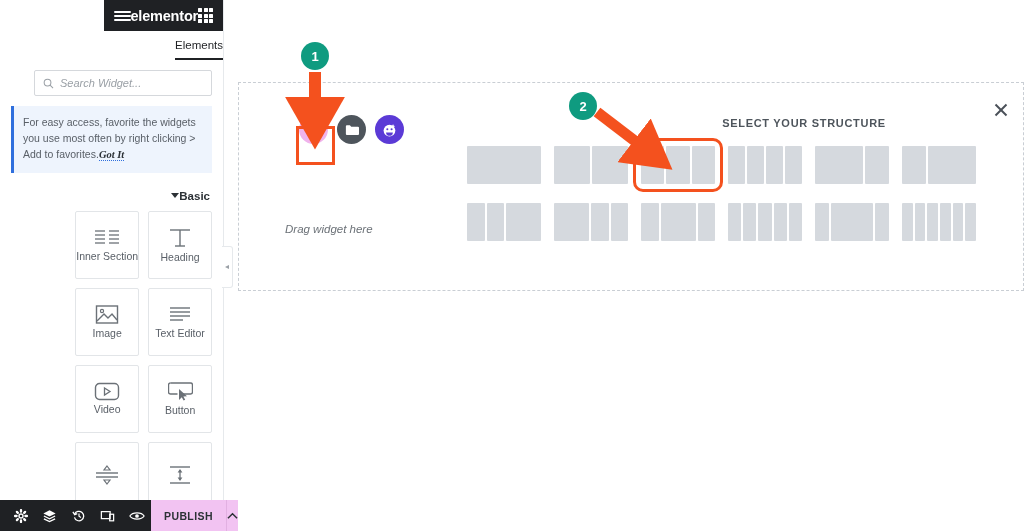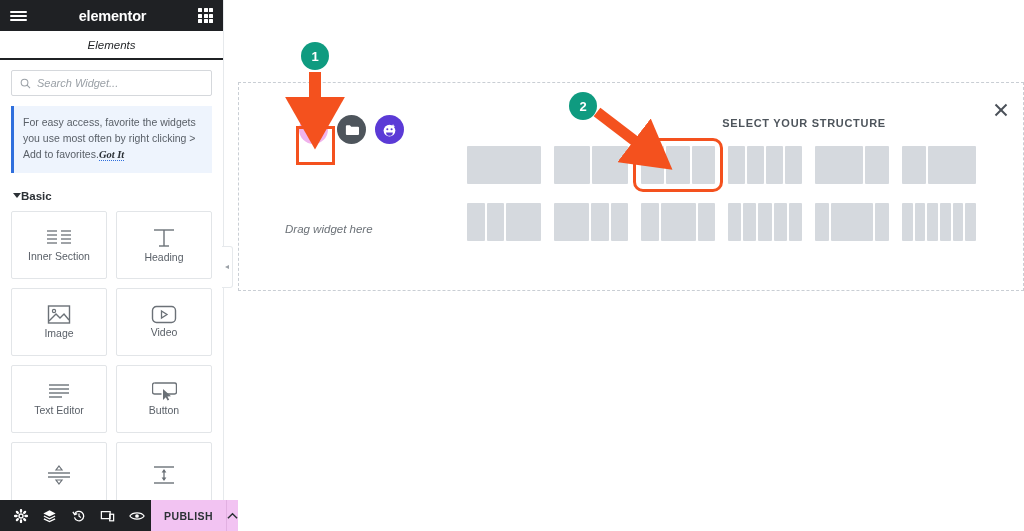--- a/index.html
+++ b/index.html
@@ -7,21 +7,21 @@
     width: 1024px; height: 531px;
     font-family: "Liberation Sans", sans-serif;
     background: #ffffff; overflow: hidden;
   }
   .app { position: relative; width: 1024px; height: 531px; display: flex; }
 
   
   .sidebar {
     width: 224px; height: 531px; background: #ffffff;
     border-right: 1px solid #e6e9ec;
-    display: flex; flex-direction: column; position: relative; flex: 0 0 224px;
+    display: flex; flex-direction: column; position: relative; flex: 0 0 224px; align-items: flex-end;
   }
   .sb-header {
     height: 31px; background: #1f2124; display: flex; align-items: center;
     padding: 0 10px; flex: 0 0 31px;
   }
   .hamburger { width: 17px; display: flex; flex-direction: column; gap: 2px; cursor: pointer; }
   .hamburger i { display: block; height: 2px; background: #ffffff; border-radius: 1px; }
   .brand {
     flex: 1; text-align: center; color: #ffffff;
     font-size: 14.5px; font-weight: bold; letter-spacing: -0.2px;
@@ -33,21 +33,21 @@
   }
   .apps-grid i { background: #ffffff; border-radius: 0.5px; }
 
   .sb-tabs {
     display: flex; height: 29px; border-bottom: 1px solid #e6e9ec; flex: 0 0 29px;
   }
   .sb-tab {
     flex: 1; display: flex; align-items: center; justify-content: center;
     font-size: 11.5px; color: #6b7177; cursor: pointer; position: relative;
   }
-  .sb-tab.active { color: #1f2124; font-weight: normal; font-style: italic; }
+  .sb-tab.active { color: #1f2124; font-weight: normal; }
   .sb-tab.active::after {
     content: ""; position: absolute; left: 0; right: 0; bottom: -1px;
     height: 2.5px; background: #1f2124;
   }
 
   .sb-search-wrap { padding: 10px 11px 8px 11px; }
   .sb-search {
     height: 26px; border: 1px solid #d5d8dc; border-radius: 2px;
     display: flex; align-items: center; padding: 0 8px; gap: 6px; background: #fff;
   }
@@ -253,37 +253,37 @@
       <div class="widget">
         <svg width="24" height="21" viewBox="0 0 24 21">
           <rect x="1.5" y="2" width="21" height="17" fill="none" stroke="#6b7177" stroke-width="1.4"></rect>
           <circle cx="7" cy="7" r="1.6" fill="none" stroke="#6b7177" stroke-width="1.2"></circle>
           <path d="M2 17 L9 10 L13 14 L17 10 L22 16" fill="none" stroke="#6b7177" stroke-width="1.4"></path>
         </svg>
         <span class="widget-label">Image</span>
       </div>
 
       <div class="widget">
-        <svg width="26" height="19" viewBox="0 0 26 19">
-          <rect x="1.5" y="1.5" width="23" height="16" rx="4" fill="none" stroke="#6b7177" stroke-width="1.4"></rect>
-          <path d="M10.5 6 L16 9.5 L10.5 13 Z" fill="none" stroke="#6b7177" stroke-width="1.3"></path>
-        </svg>
-        <span class="widget-label">Video</span>
-      </div>
-
-      <div class="widget">
         <svg width="24" height="20" viewBox="0 0 24 20">
           <g stroke="#6b7177" stroke-width="1.4">
             <line x1="2" y1="3" x2="22" y2="3"></line>
               <line x1="2" y1="7" x2="22" y2="7"></line>
             <line x1="2" y1="11" x2="22" y2="11"></line>
               <line x1="2" y1="15" x2="15" y2="15"></line>
           </g>
         </svg>
         <span class="widget-label">Text Editor</span>
+      </div>
+
+      <div class="widget">
+        <svg width="26" height="19" viewBox="0 0 26 19">
+          <rect x="1.5" y="1.5" width="23" height="16" rx="4" fill="none" stroke="#6b7177" stroke-width="1.4"></rect>
+          <path d="M10.5 6 L16 9.5 L10.5 13 Z" fill="none" stroke="#6b7177" stroke-width="1.3"></path>
+        </svg>
+        <span class="widget-label">Video</span>
       </div>
 
       <div class="widget">
         <svg width="25" height="21" viewBox="0 0 25 21">
           <path d="M2.5 2 h20 a2 2 0 0 1 2 2 v7 a2 2 0 0 1 -2 2 h-8" fill="none" stroke="#6b7177" stroke-width="1.4"></path>
           <path d="M2.5 2 a2 2 0 0 0 -2 2 v7 a2 2 0 0 0 2 2 h7" fill="none" stroke="#6b7177" stroke-width="1.4"></path>
           <path d="M11 8 L11 19 L13.8 16.2 L15.6 19.6 L17.2 18.8 L15.4 15.6 L19 15.2 Z" fill="#6b7177"></path>
         </svg>
         <span class="widget-label">Button</span>
       </div>

